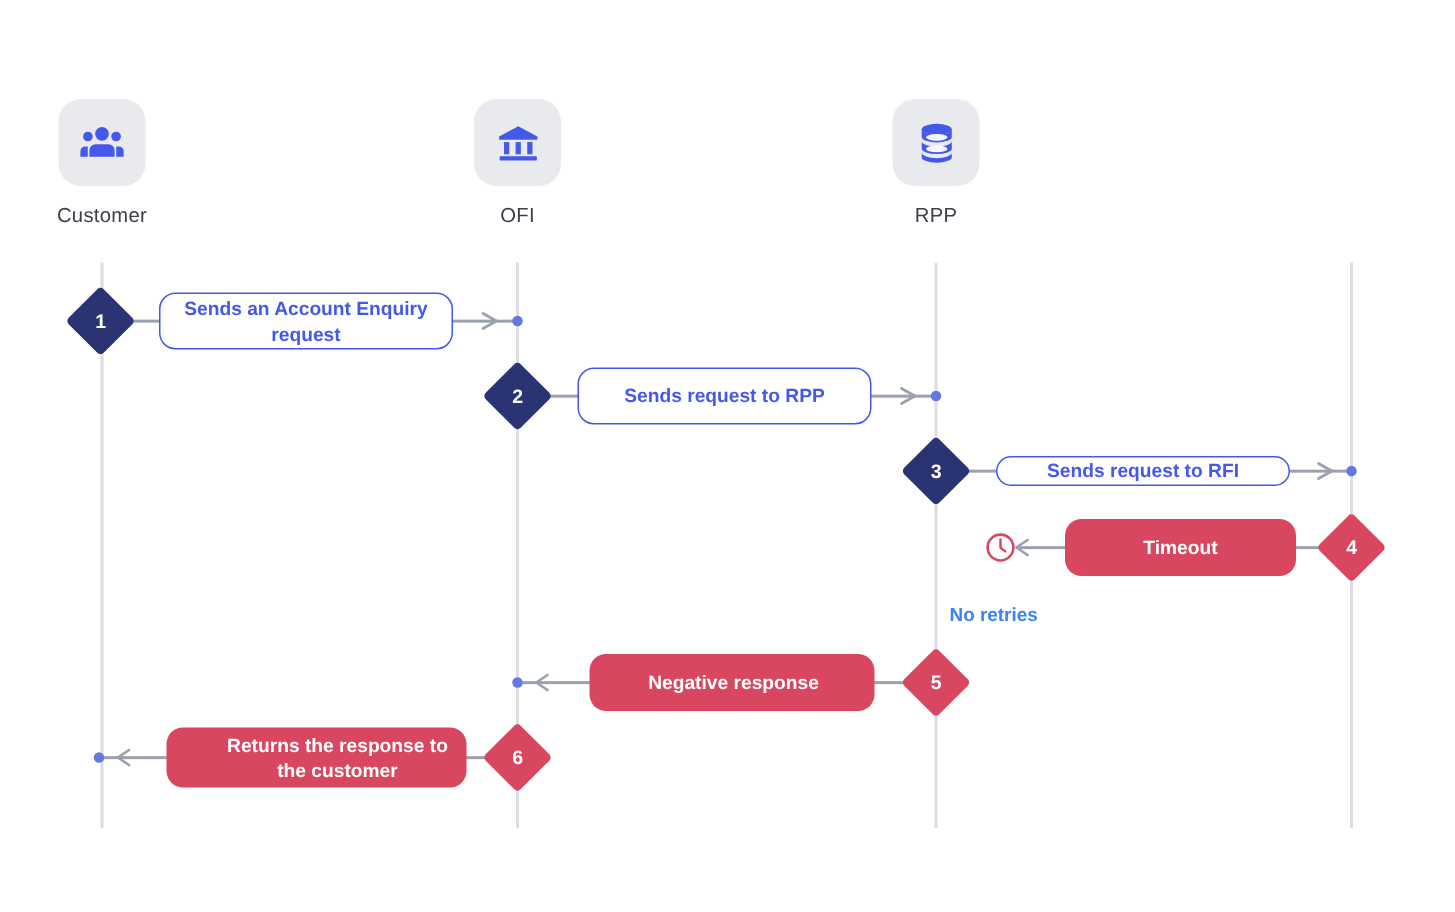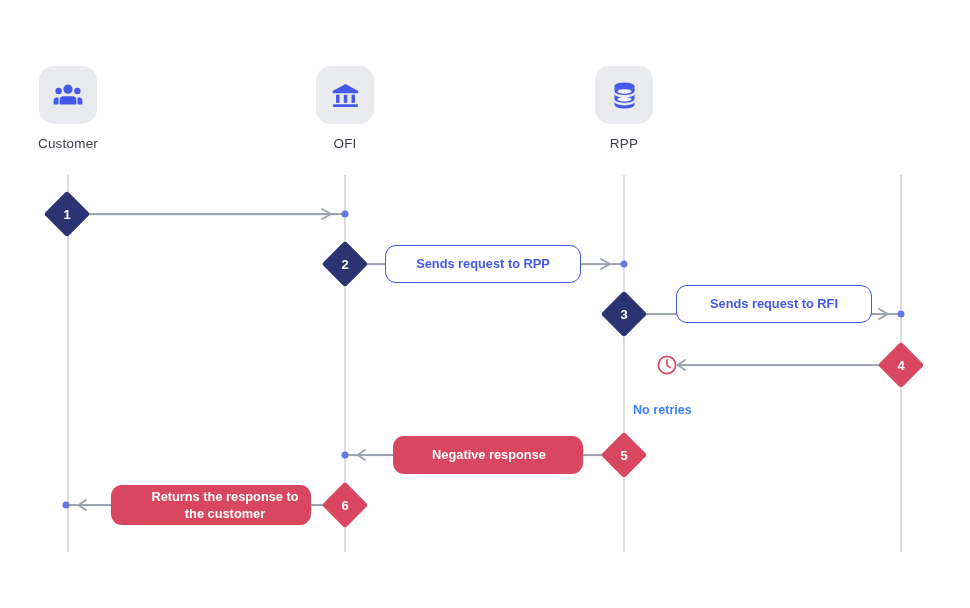--- a/index.html
+++ b/index.html
@@ -188,20 +188,21 @@
     <div class="actor-label">RPP</div>
   </div>
 
 
   <div class="lifeline" style="left:67px;  top:175px; height:377px;"></div>
   <div class="lifeline" style="left:344px; top:175px; height:377px;"></div>
   <div class="lifeline" style="left:623px; top:175px; height:377px;"></div>
   <div class="lifeline" style="left:900px; top:175px; height:377px;"></div>
 
   <div class="conn" style="left:68px; top:214px; width:277px;"></div>
+  <div class="msgbox msg-outline" style="left:106px; top:214px; width:196px; height:38px;">Sends an Account Enquiry request</div>
   <div class="arrowhead" style="left:320px; top:214px;">
     <svg width="16" height="14" viewBox="0 0 16 14">
         <path d="M2,2 L11,7 L2,12" fill="none" stroke="#9aa0ac" stroke-width="1.8" stroke-linecap="round" stroke-linejoin="round"></path>
       </svg>
   </div>
   <div class="lifeline-dot" style="left:345px; top:214px;"></div>
   <div class="diamond d-navy" style="left:67px; top:214px;">
     <span>1</span>
   </div>
 
@@ -211,32 +212,33 @@
     <svg width="16" height="14" viewBox="0 0 16 14">
         <path d="M2,2 L11,7 L2,12" fill="none" stroke="#9aa0ac" stroke-width="1.8" stroke-linecap="round" stroke-linejoin="round"></path>
       </svg>
   </div>
   <div class="lifeline-dot" style="left:624px; top:264px;"></div>
   <div class="diamond d-navy" style="left:345px; top:264px;">
     <span>2</span>
   </div>
 
   <div class="conn" style="left:625px; top:314px; width:276px;"></div>
-  <div class="msgbox msg-outline" style="left:664px; top:304px; width:196px; height:38px;margin-left:12px;">Sends request to RFI</div>
+  <div class="msgbox msg-outline" style="left:664px; top:314px; width:196px; height:20px;">Sends request to RFI</div>
   <div class="arrowhead" style="left:877px; top:314px;">
     <svg width="16" height="14" viewBox="0 0 16 14">
         <path d="M2,2 L11,7 L2,12" fill="none" stroke="#9aa0ac" stroke-width="1.8" stroke-linecap="round" stroke-linejoin="round"></path>
       </svg>
   </div>
   <div class="lifeline-dot" style="left:901px; top:314px;"></div>
   <div class="diamond d-navy" style="left:624px; top:314px;">
     <span>3</span>
   </div>
 
   <div class="conn" style="left:678px; top:365px; width:223px;"></div>
+  <div class="msgbox msg-filled" style="left:710px; top:365px; width:154px; height:38px;">Timeout</div>
   <div class="arrowhead" style="left:676px; top:365px;">
     <svg width="16" height="14" viewBox="0 0 16 14">
         <path d="M9,2 L1.6,7 L9,12" fill="none" stroke="#9aa0ac" stroke-width="1.8" stroke-linecap="round" stroke-linejoin="round"></path>
       </svg>
   </div>
   <div class="clock-icon" style="left:667px; top:365px;">
     <svg width="22" height="22" viewBox="0 0 22 22" aria-hidden="true">
       <circle cx="11" cy="11" r="8.6" fill="none" stroke="#d8475f" stroke-width="1.7"></circle>
       <path d="M11,5.6 L11,11.2 L14.2,13.6" fill="none" stroke="#d8475f" stroke-width="1.6" stroke-linecap="round" stroke-linejoin="round"></path>
     </svg>

